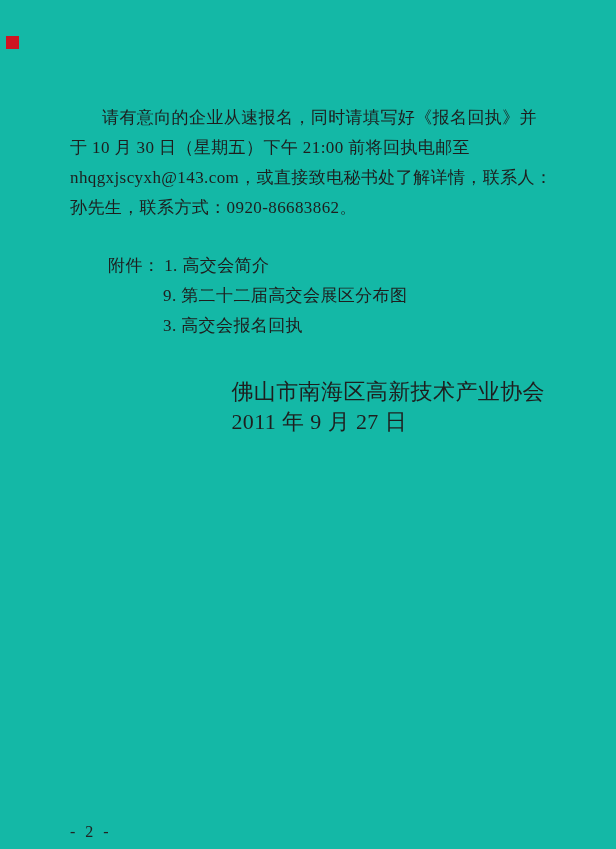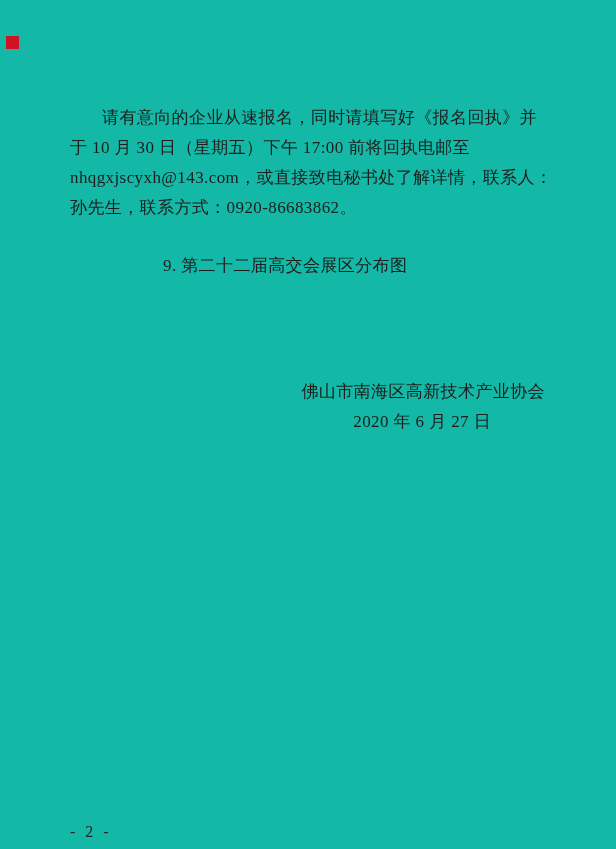--- a/index.html
+++ b/index.html
@@ -44,22 +44,22 @@
     letter-spacing: 0.4px;
   }
   .att-row { white-space: nowrap; }
   .att-first { padding-left: 38px; }
   .att-first .att-label { margin-right: 4px; }
   .att-rest { padding-left: 93px; }
   .signature {
     position: absolute;
     right: 71px;
     top: 377px;
-    text-align: center;
-    font-size: 17px;
+    text-align: left;
+    font-size: 22px;
     line-height: 30px;
     letter-spacing: 0.4px;
   }
   .signature .sig-date { padding-right: 2px; }
   .footer {
     position: absolute;
     left: 70px;
     top: 820px;
     font-size: 16px;
     line-height: 24px;
@@ -69,29 +69,33 @@
 </style>
 </head>
 <body>
 
 <div class="page">
 
   <div class="stamp"></div>
 
   <div class="paragraph">
     <div class="line indent">请有意向的企业从速报名，同时请填写好《报名回执》并</div>
-    <div class="line">于 10 月 30 日（星期五）下午 17:00 前将回执电邮至</div>
+    <div class="line">于 10 月 30 日（星期五）下午 21:00 前将回执电邮至</div>
     <div class="line">nhqgxjscyxh@143.com，或直接致电秘书处了解详情，联系人：</div>
     <div class="line">孙先生，联系方式：0920-86683862。</div>
   </div>
 
   <div class="attachments">
+    <div class="att-row att-first">
+      <span class="att-label">附件：</span><span>1. 高交会简介</span>
+    </div>
     <div class="att-row att-rest">9. 第二十二届高交会展区分布图</div>
+    <div class="att-row att-rest">3. 高交会报名回执</div>
   </div>
 
   <div class="signature">
     <div class="sig-org">佛山市南海区高新技术产业协会</div>
-    <div class="sig-date">2020 年 6 月 27 日</div>
+    <div class="sig-date">2011 年 9 月 27 日</div>
   </div>
 
   <div class="footer">- 2 -</div>
 
 </div>
 
 </body></html>

